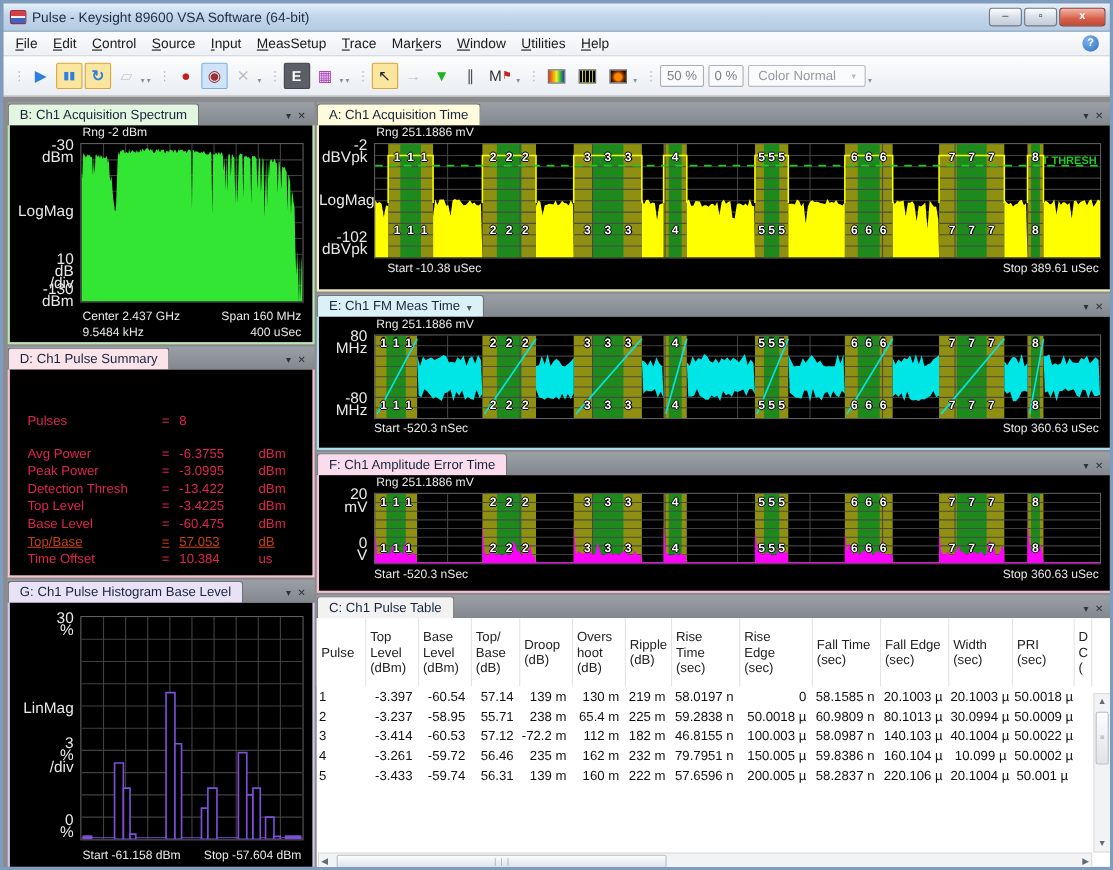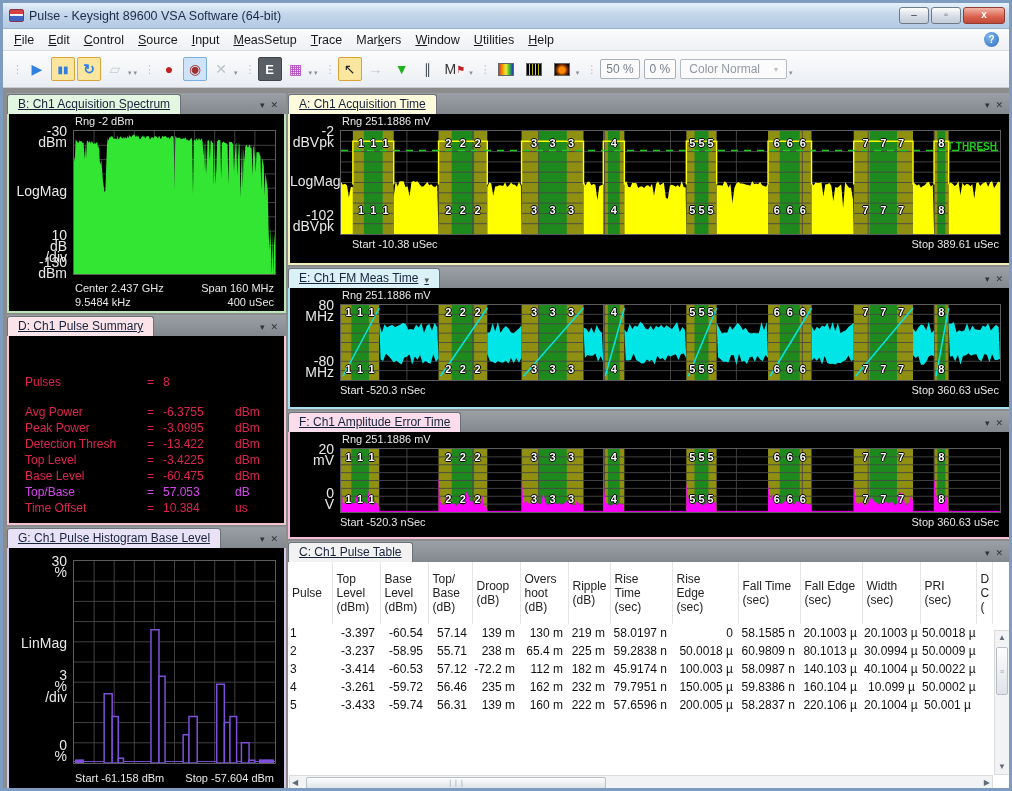--- a/index.html
+++ b/index.html
@@ -29,21 +29,21 @@
   .swatch{width:16px;height:13px;border:1px solid #666;margin:0 2px;}
   .sw-rainbow{background:linear-gradient(90deg,#d33,#e90,#ee3,#3b3,#23b);}
   .sw-spectrum{background:repeating-linear-gradient(90deg,#000 0 2px,#dd0 2px 3px,#000 3px 5px,#bb0 5px 6px);}
   .sw-cumulative{background:radial-gradient(circle at 50% 55%,#f80 0 3px,#830 5px,#000 8px);}
   
   #content{position:absolute;top:88px;left:0;right:0;bottom:0;background:#8c8c8c;}
   #leftcol{position:absolute;left:4px;top:2px;width:279px;}
   #rightcol{position:absolute;left:285px;top:2px;width:723px;}
   .panel{margin-bottom:2px;}
   .ptitle{height:21px;display:flex;align-items:flex-end;background:linear-gradient(#9aa0a6,#83888e);padding:0 4px 0 0;}
-  .ptab{font-size:12px;color:#17243c;padding:2px 10px 3px;border:1px solid #6d7278;border-bottom:none;border-radius:3px 3px 0 0;white-space:nowrap;display:flex;align-items:flex-end;gap:6px;text-decoration:underline;}
+  .ptab{font-size:12px;color:#17243c;padding:2px 10px 3px;border:1px solid #6d7278;border-bottom:none;border-radius:3px 3px 0 0;white-space:nowrap;display:flex;align-items:flex-end;gap:6px;}
   .ptspace{flex:1;}
   .pbtn{font-size:9px;color:#2e3338;margin:0 4px 4px 2px;}
   .pbody{position:relative;padding:0 2px 2px;}
   .pblack{position:relative;background:#000;width:100%;height:100%;overflow:hidden;}
   .rng{position:absolute;top:1px;font-size:11px;color:#e8e8e8;}
   .pf{position:absolute;border:1px solid #5c5c5c;}
   .pf svg{position:absolute;inset:0;width:100%;height:100%;display:block;}
   .ylab{position:absolute;text-align:right;font-size:14px;line-height:11px;color:#e8e8e8;white-space:pre-line;}
   .xlab{position:absolute;font-size:11px;color:#e8e8e8;}
   .num{position:absolute;transform:translateX(-50%);font-size:11px;font-weight:bold;color:#fff;line-height:10px;
@@ -279,21 +279,21 @@
                   <span class="se">=</span>
                   <span class="sv">-3.4225</span>
                   <span class="su">dBm</span>
                 </div>
                 <div class="srow" style="color: rgb(223, 36, 80);">
                   <span class="sl">Base Level</span>
                   <span class="se">=</span>
                   <span class="sv">-60.475</span>
                   <span class="su">dBm</span>
                 </div>
-                <div class="srow" style="color: #d946ef;">
+                <div class="srow" style="color: #c2410c; text-decoration: underline;">
                   <span class="sl">Top/Base</span>
                   <span class="se">=</span>
                   <span class="sv">57.053</span>
                   <span class="su">dB</span>
                 </div>
                 <div class="srow" style="color: rgb(223, 36, 80);">
                   <span class="sl">Time Offset</span>
                   <span class="se">=</span>
                   <span class="sv">10.384</span>
                   <span class="su">us</span>
@@ -795,21 +795,21 @@
                     <td class=""></td>
                   </tr>
                   <tr>
                     <td class="">3</td>
                     <td class="r">-3.414</td>
                     <td class="r">-60.53</td>
                     <td class="r">57.12</td>
                     <td class="r">-72.2 m</td>
                     <td class="r">112 m</td>
                     <td class="r">182 m</td>
-                    <td class="r">45.9174 n</td>
+                    <td class="r">46.8155 n</td>
                     <td class="r">100.003 µ</td>
                     <td class="r">58.0987 n</td>
                     <td class="r">140.103 µ</td>
                     <td class="r">40.1004 µ</td>
                     <td class="r">50.0022 µ</td>
                     <td class=""></td>
                   </tr>
                   <tr>
                     <td class="">4</td>
                     <td class="r">-3.261</td>

